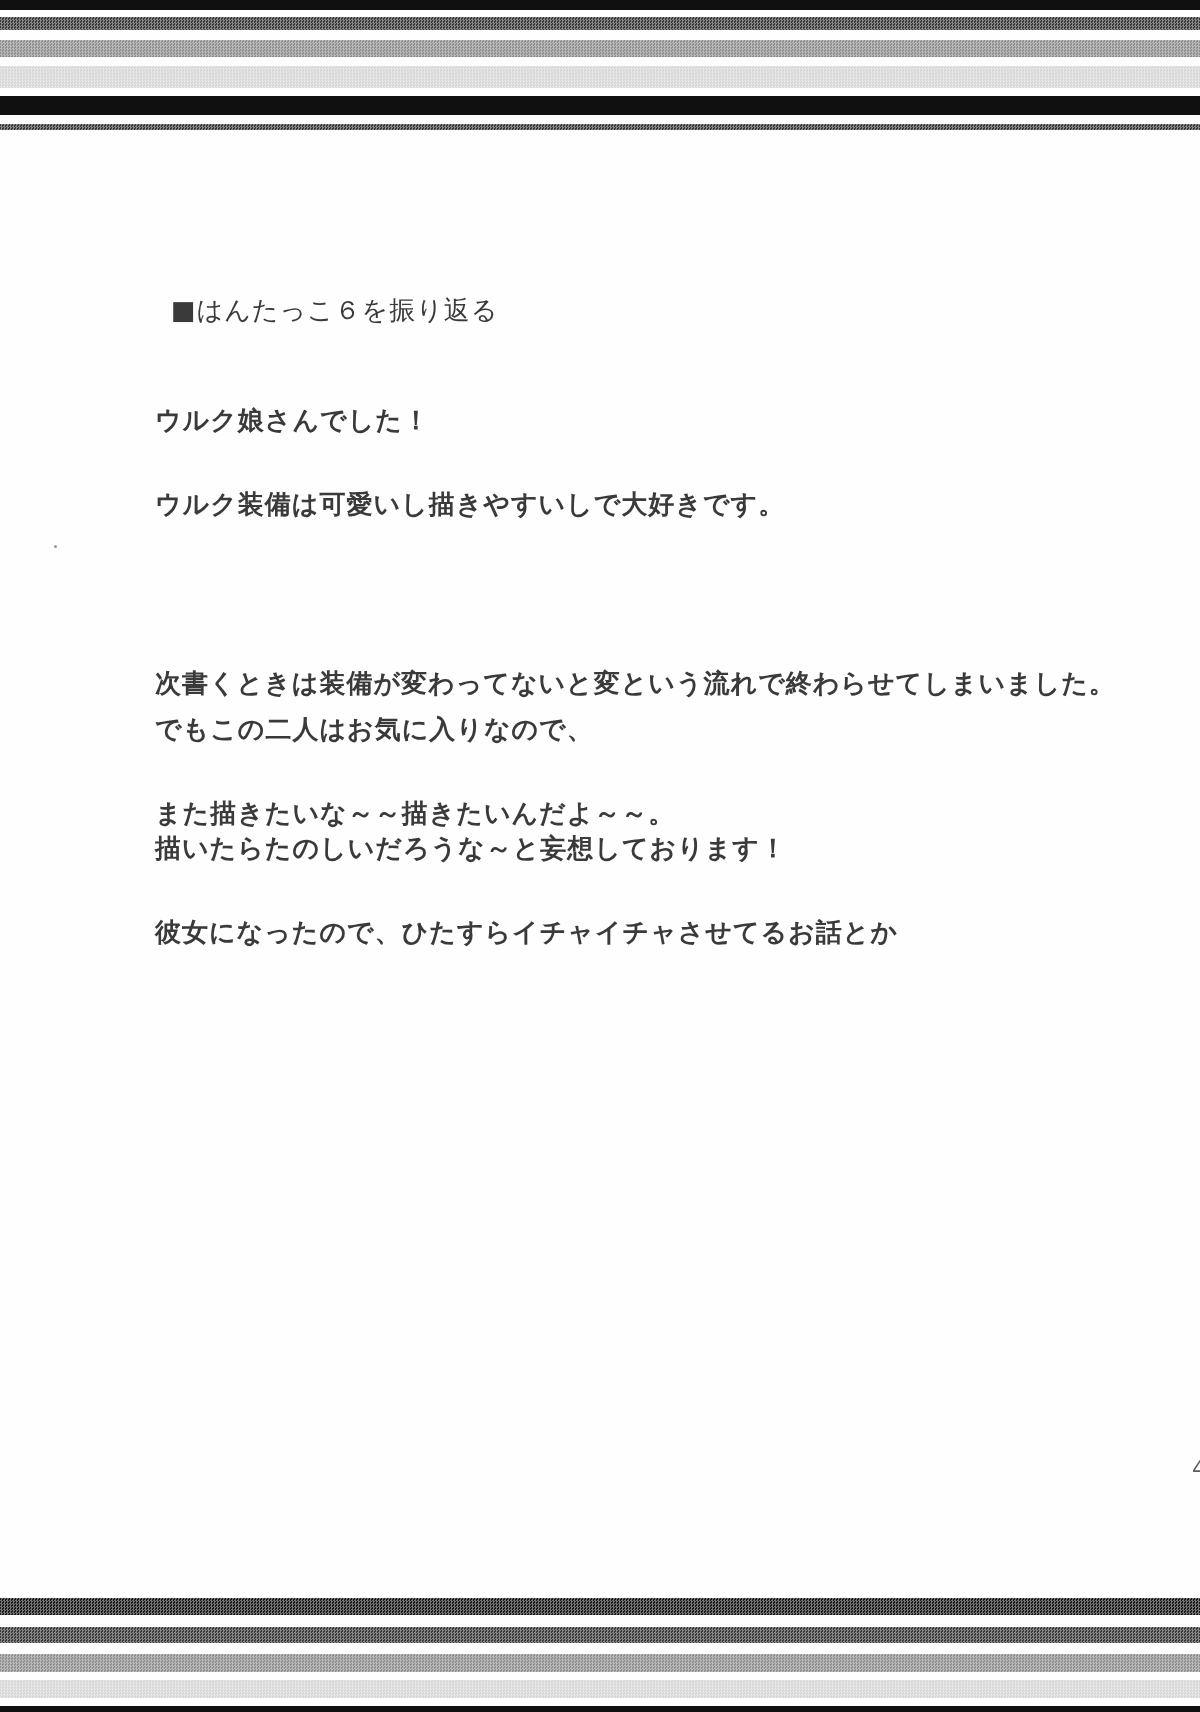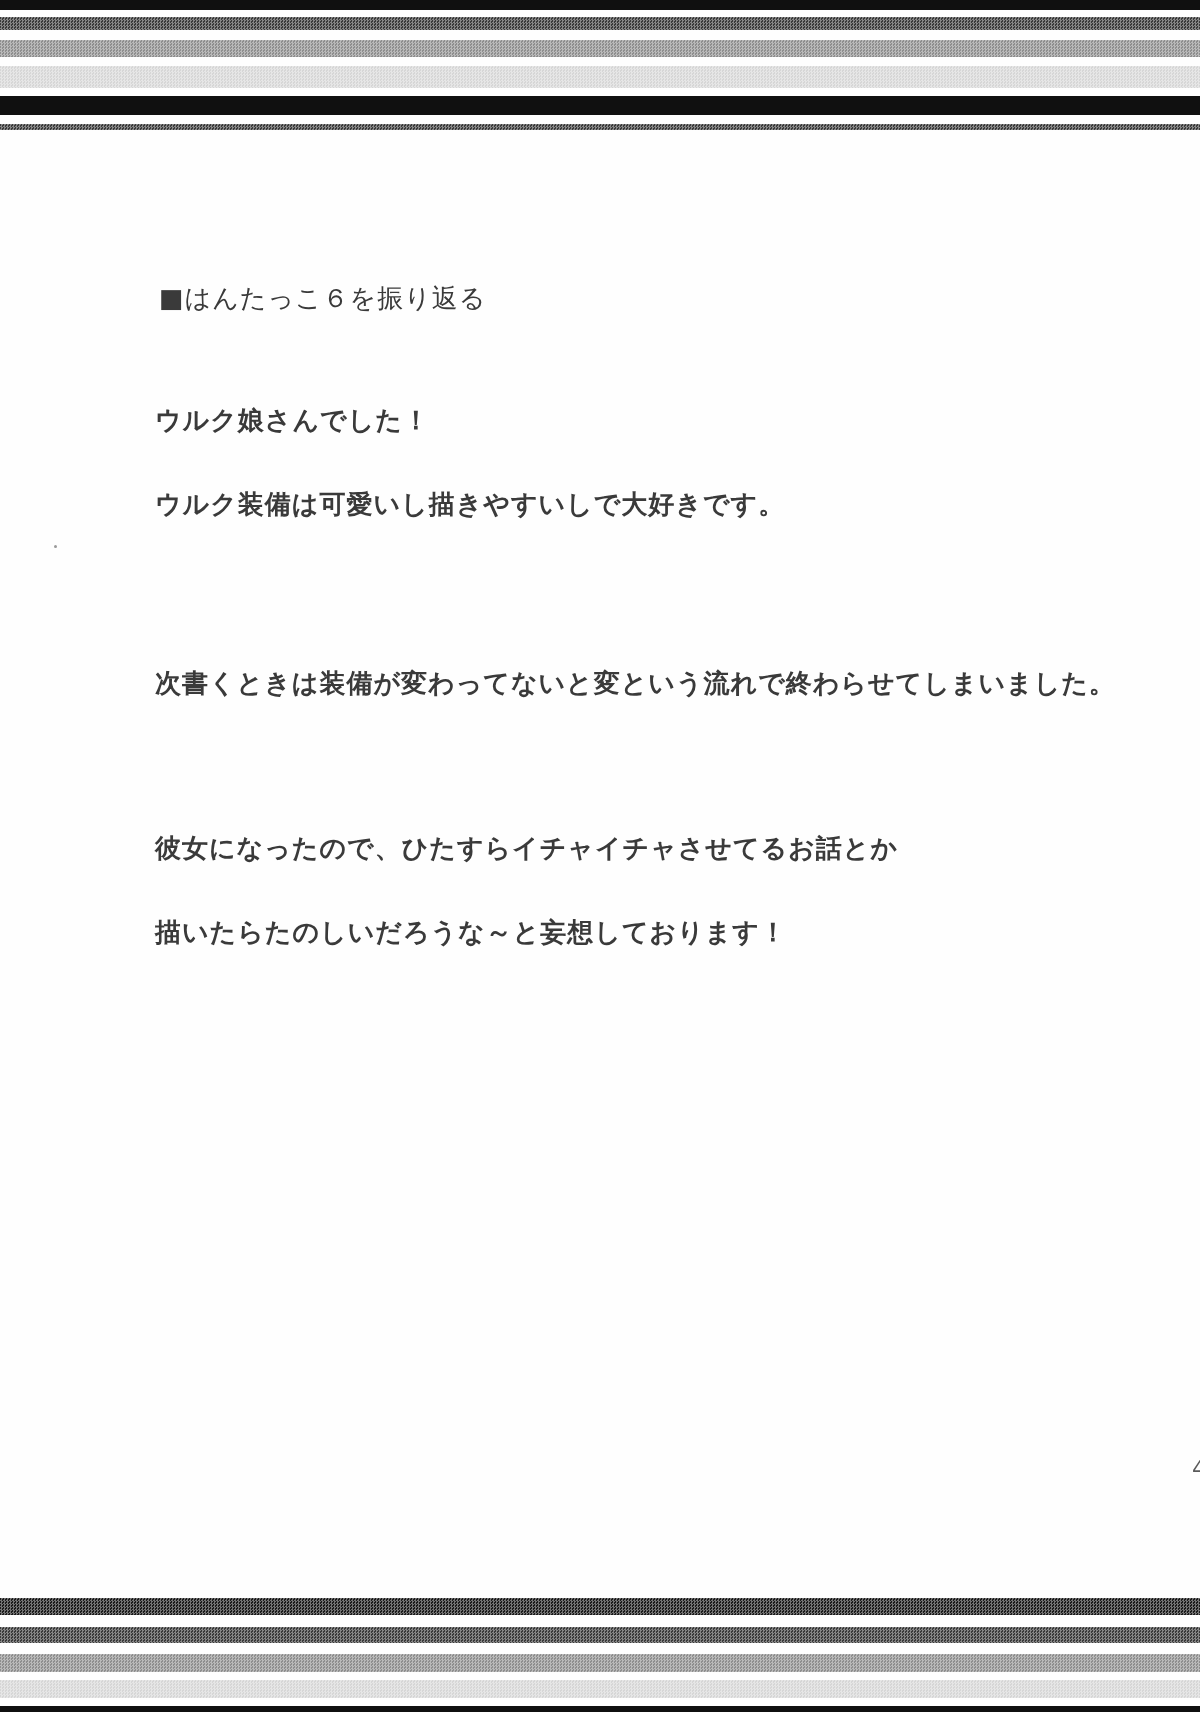--- a/index.html
+++ b/index.html
@@ -32,21 +32,21 @@
 
   
   .text-block {
     position: absolute; left: 155px;
     color: var(--ink, #3a3a3a);
     font-size: 26px; line-height: 28px;
     letter-spacing: 1px;
     white-space: pre;
     font-weight: bold;
   }
-  .heading { font-weight: normal; margin: 4px; font-size: 26px; }
+  .heading { font-weight: normal; margin: 16px; font-size: 26px; }
   .line { display: block; }
 
   .page-number {
     position: absolute; top: 1456px; right: -6px;
     font-size: 22px; color: #5a5a5a;
   }
   .speck { position: absolute; border-radius: 50%; background: #9a9a9a; }
 </style>
 </head>
 <body>
@@ -67,24 +67,28 @@
   <div class="text-block" style="top:350px">
     <span class="line">ウルク娘さんでした！</span>
     <span class="line">ウルク装備は可愛いし描きやすいしで大好きです。</span>
   </div>
 
 
   <div class="text-block" style="top:613px">
     <span class="line">次書くときは装備が変わってないと変という流れで終わらせてしまいました。</span>
   </div>
 
+  <div class="text-block" style="top:659px">
+    <span class="line">でもこの二人はお気に入りなので、</span>
+    <span class="line">また描きたいな～～描きたいんだよ～～。</span>
+  </div>
 
   <div class="text-block" style="top:778px">
+    <span class="line">描いたらたのしいだろうな～と妄想しております！</span>
     <span class="line">彼女になったので、ひたすらイチャイチャさせてるお話とか</span>
-    <span class="line">描いたらたのしいだろうな～と妄想しております！</span>
   </div>
 
   <div class="page-number">4</div>
 
   <div class="speck" style="left:54px;top:545px;width:3px;height:3px"></div>
 
   <div class="band band-bottom">
     <div class="stripe ht ht-near-black" style="height:17px"></div>
     <div class="stripe ht ht-dark" style="height:16px;margin-top:12px"></div>
     <div class="stripe ht ht-mid" style="height:18px;margin-top:11px"></div>

